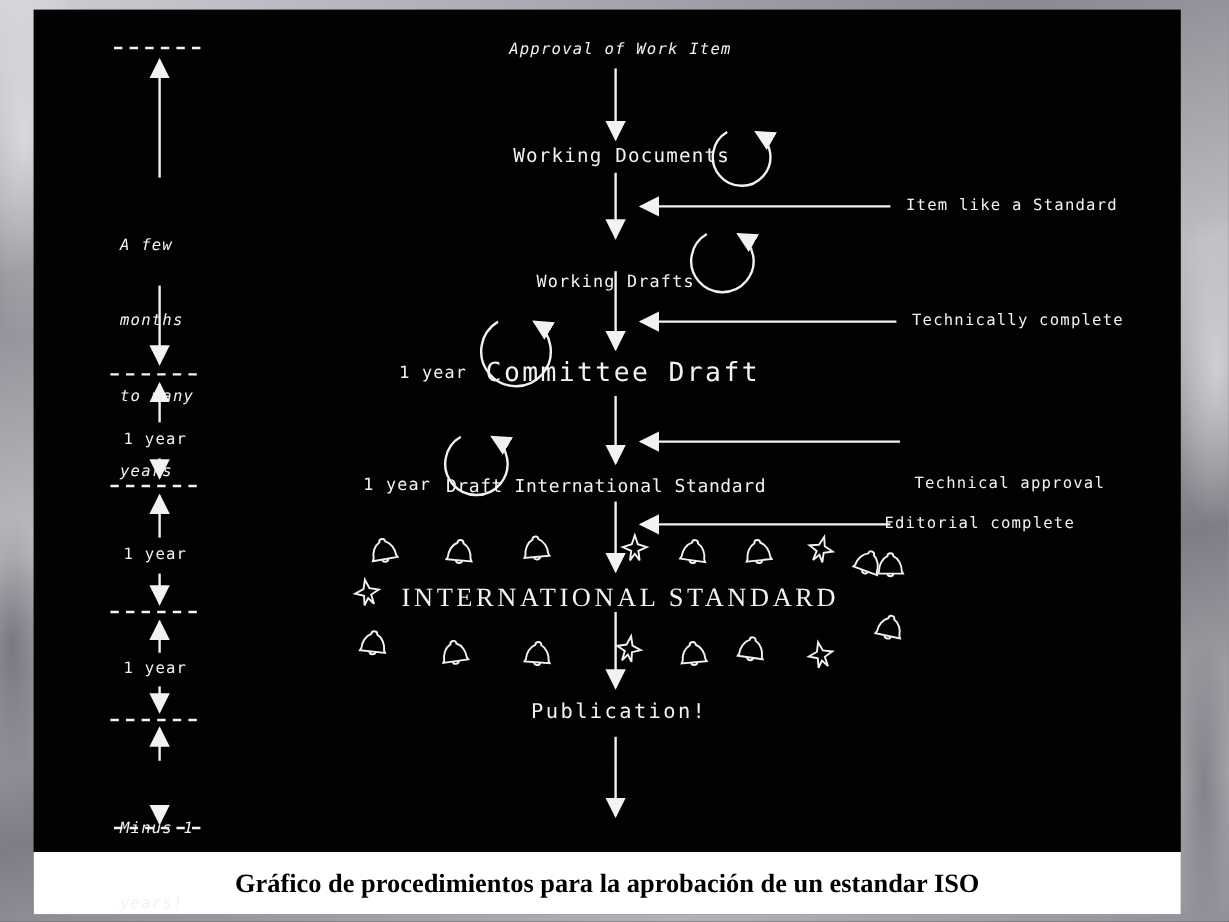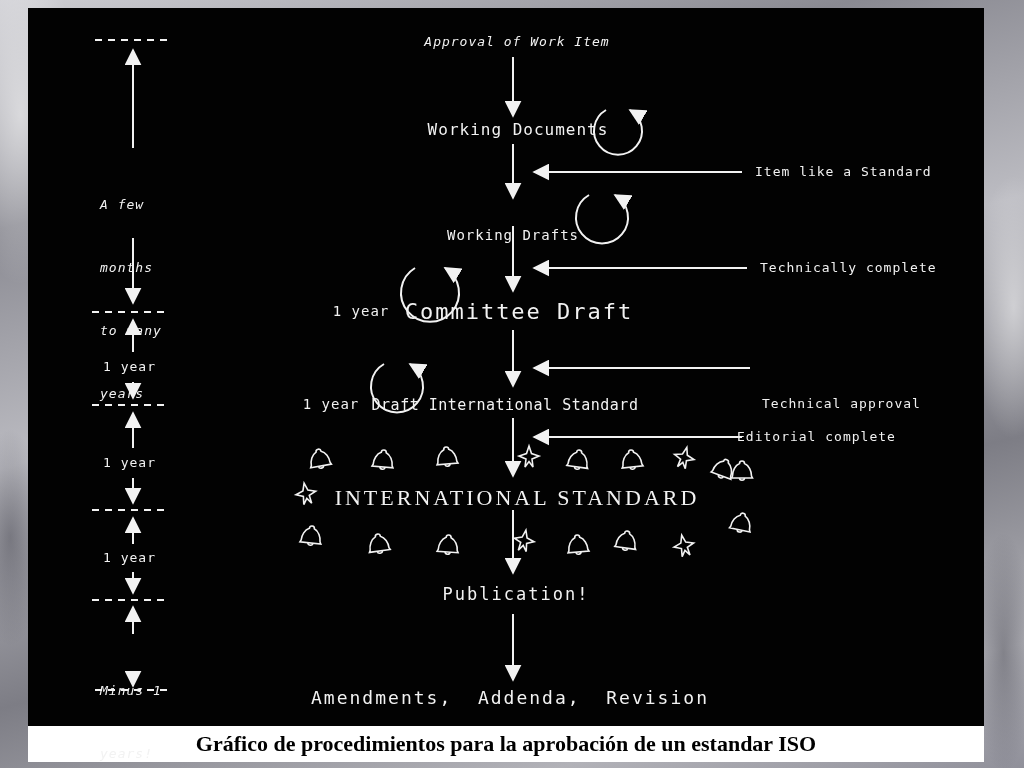--- a/index.html
+++ b/index.html
@@ -11,21 +11,21 @@
       radial-gradient(ellipse 70px 220px at 99% 40%, rgba(255,255,255,.5), transparent 60%),
       radial-gradient(ellipse 60px 180px at 1% 70%, rgba(60,60,70,.45), transparent 60%),
       radial-gradient(ellipse 50px 200px at 98% 85%, rgba(60,60,70,.4), transparent 60%),
       linear-gradient(165deg,#cfcfd4 0%,#8a8a92 22%,#bcbcc2 45%,#7d7d85 68%,#b2b2b8 88%,#90909a 100%);
   }
   .slide{
     position:absolute;left:28px;top:8px;width:956px;height:754px;
     background:#020202;
   }
   .caption-bar{
-    position:absolute;left:0;bottom:0;width:100%;height:36px;background:#ffffff;
+    position:absolute;left:0;bottom:0;width:100%;height:52px;background:#ffffff;
     display:flex;align-items:center;justify-content:center;
   }
   .caption-text{
     font-family:"Liberation Serif", serif;font-weight:bold;font-size:22px;color:#000;
     white-space:pre;
   }
   svg.overlay{position:absolute;left:0;top:0;}
   .lbl{
     position:absolute;color:#f2f2f2;
     font-family:"DejaVu Sans Mono","Liberation Mono",monospace;
@@ -135,21 +135,20 @@
     </g>
   </svg>
 
   <div class="lbl ctr" style="left:517px;top:42px;font-style:italic;">Approval of Work Item</div>
   <div class="lbl ctr sz16" style="left:518px;top:130px;">Working Documents</div>
   <div class="lbl ctr sz14" style="left:513px;top:212px;margin-top:24px;">Working Drafts</div>
   <div class="lbl ctr cd" style="left:519px;top:312px;">Committee Draft</div>
   <div class="lbl ctr dis" style="left:505px;top:405px;">Draft International Standard</div>
   <div class="lbl ctr intl" style="left:517px;top:498px;">INTERNATIONAL STANDARD</div>
   <div class="lbl ctr pub" style="left:516px;top:594px;">Publication!</div>
-  <div class="lbl ctr amend" style="left:510px;top:698px;">Amendments,  Addenda,  Revision</div>
 
   <div class="lbl vctr" style="left:755px;top:172px;">Item like a Standard</div>
   <div class="lbl vctr" style="left:760px;top:268px;">Technically complete</div>
   <div class="lbl vctr" style="left:762px;top:368px;margin-top:36px;">Technical approval</div>
   <div class="lbl vctr" style="left:737px;top:437px;">Editorial complete</div>
 
   <div class="lbl ctr sz14" style="left:361px;top:312px;">1 year</div>
   <div class="lbl ctr sz14" style="left:331px;top:405px;">1 year</div>
 
   <div class="lbl tl" style="left:100px;top:152px;">

